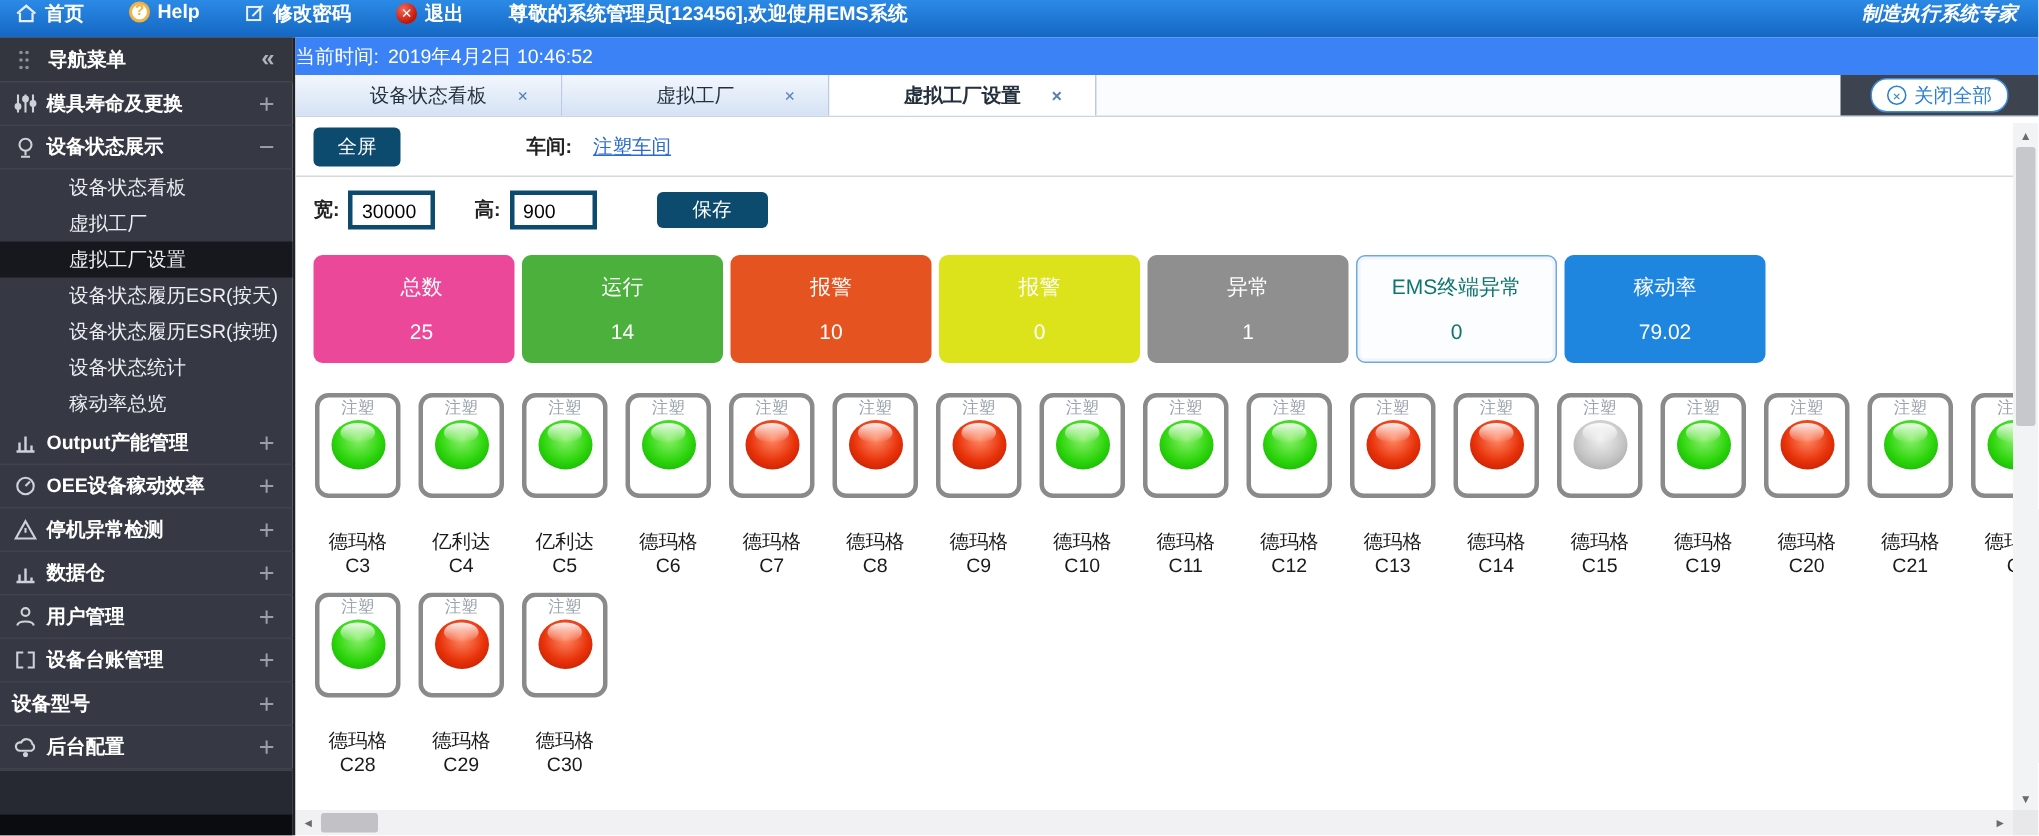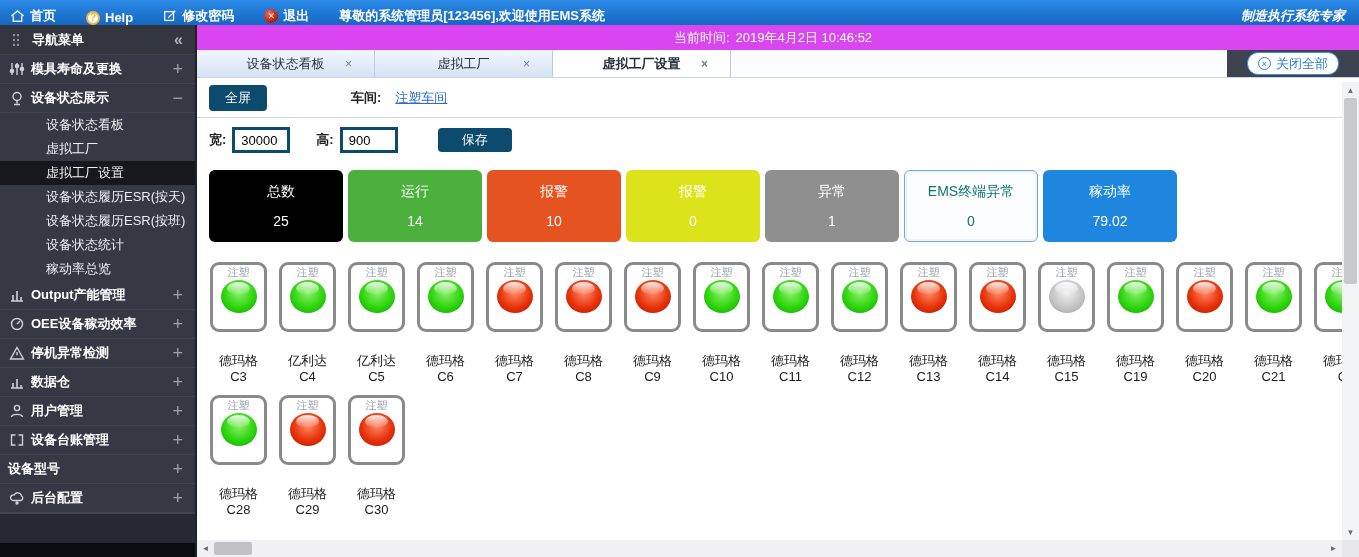--- a/index.html
+++ b/index.html
@@ -1,21 +1,21 @@
 <!DOCTYPE html>
 <html><head>
 <meta charset="utf-8">
 <style>
   *{margin:0;padding:0;box-sizing:border-box}
   html,body{width:1359px;height:557px;overflow:hidden}
   body{font-family:"Liberation Sans","DejaVu Sans",sans-serif;font-size:13px;background:#fff;color:#222}
   .app{width:1359px;height:557px;display:flex;flex-direction:column}
 
   
-  .topbar{flex:0 0 25px;background:linear-gradient(#2b8ae6,#1467c2);display:flex;align-items:flex-end;color:#fff;padding:0 10px}
+  .topbar{flex:0 0 25px;background:linear-gradient(#2b8ae6,#1467c2);display:flex;align-items:flex-start;color:#fff;padding:0 10px}
   .tb-item{display:flex;align-items:center;gap:5px;margin-right:30px;font-weight:bold;cursor:pointer;white-space:nowrap}
   .tb-welcome{font-weight:bold;white-space:nowrap}
   .tb-brand{margin-left:auto;font-style:italic;font-weight:bold;padding-right:4px}
   .home-svg{width:15px;height:14px;display:block}
   .help-ic{width:14px;height:14px;border-radius:50%;border:2px solid #f2b23e;color:#f2b23e;font-size:10px;font-weight:bold;display:flex;align-items:center;justify-content:center;background:#fff}
   .edit-svg{width:14px;height:14px;display:block}
   .logout-ic{width:14px;height:14px;border-radius:50%;background:radial-gradient(circle at 35% 30%,#f26a5a,#c01507 70%);color:#fff;font-size:9px;font-weight:bold;display:flex;align-items:center;justify-content:center}
   .logout-ic::after{content:"✕"}
 
   
@@ -31,21 +31,21 @@
   .side-ic svg{width:16px;height:16px;display:block}
   .side-label{font-weight:bold;font-size:13px;white-space:nowrap}
   .side-toggle{margin-left:auto;color:#9aa0ab;font-size:18px;font-weight:200;line-height:1}
   .subitem{flex:0 0 24px;display:flex;align-items:center;padding-left:46px;font-size:13px;color:#eceef2;cursor:pointer;white-space:nowrap}
   .subitem.active{background:#17181d}
   .side-foot{flex:1;background:#262932;border-top:1px solid #40434d}
   .side-strip{flex:0 0 14px;background:#0b0c0f}
 
   
   .main{flex:1;display:flex;flex-direction:column;min-width:0;border-left:2px solid #1f2127}
-  .clockbar{flex:0 0 25px;background:#d946ef;color:#fff;display:flex;align-items:center;justify-content:center;padding-right:10px;gap:6px;font-size:13px}
+  .clockbar{flex:0 0 25px;background:#3b82f6;color:#fff;display:flex;align-items:center;justify-content:flex-start;padding-right:10px;gap:6px;font-size:13px}
 
   .tabbar{flex:0 0 28px;background:#fbfcfe;display:flex;position:relative;border-bottom:1px solid #c9d5e6}
   .tab{width:178px;display:flex;align-items:center;justify-content:center;position:relative;background:linear-gradient(#f2f7fd,#d5e2f4);border-right:1px solid #bccbe2;color:#25303e;cursor:pointer}
   .tab .tab-close{position:absolute;right:22px;color:#5b7fb4;font-size:12px;cursor:pointer}
   .tab.active{background:#fff;font-weight:bold}
   .tabbar-right{position:absolute;right:0;top:0;height:100%;width:132px;background:#3d4450;display:flex;align-items:center;justify-content:center}
   .close-all{display:flex;align-items:center;gap:5px;background:#fff;border:1px solid #3f8ede;border-radius:11px;height:23px;padding:0 10px;color:#2a7fd1;font-size:13px;cursor:pointer;font-family:inherit}
   .close-all-ic{width:13px;height:13px;border-radius:50%;border:1px solid #2a7fd1;font-size:9px;display:flex;align-items:center;justify-content:center}
 
   .content{flex:1;position:relative;background:#fff;min-height:0;overflow:hidden}
@@ -292,21 +292,21 @@
 
         <div class="form-row">
           <label>宽:</label>
           <input class="size-input" type="text" value="30000" style="">
           <label class="gap-lg">高:</label>
           <input class="size-input" type="text" value="900" style="">
           <button class="btn-blue btn-save">保存</button>
         </div>
 
         <div class="stats">
-          <div class="stat" style="background: #000000; padding-left: 10px;">
+          <div class="stat" style="background: #ec4899; padding-left: 10px;">
             <span>总数</span>
             <span>25</span>
           </div>
           <div class="stat" style="background: rgb(76, 177, 60);">
             <span>运行</span>
             <span>14</span>
           </div>
           <div class="stat" style="background: rgb(229, 84, 32);">
             <span>报警</span>
             <span>10</span>

